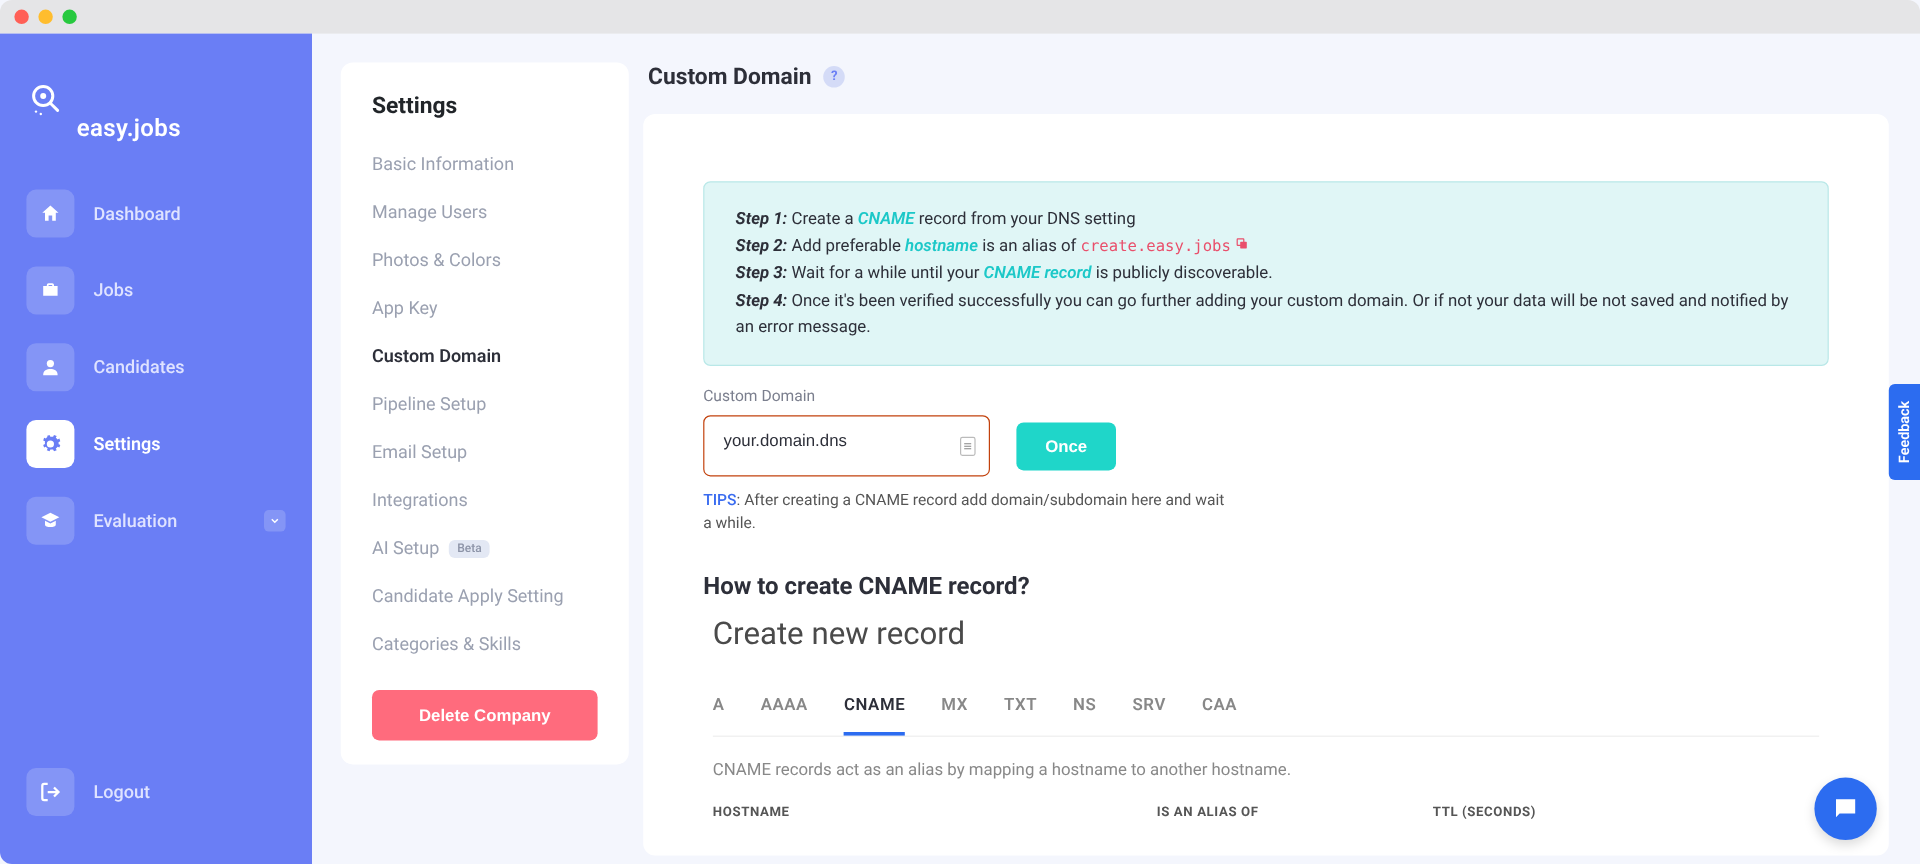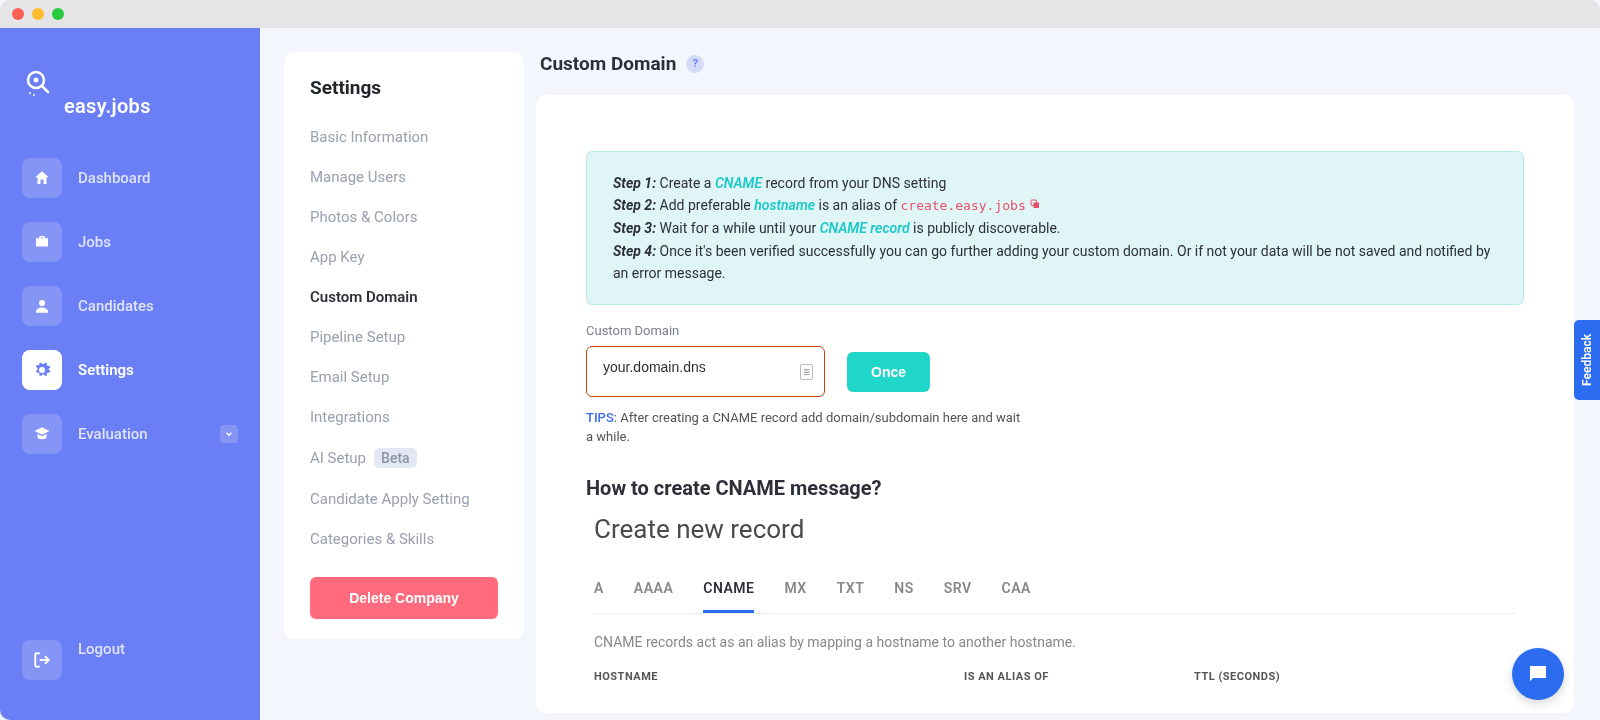--- a/index.html
+++ b/index.html
@@ -18,30 +18,30 @@
 .logo-icon { width: 32px; height: 32px; position: relative; }
 .logo-text { font-size: 20px; font-weight: 600; letter-spacing: 0.3px; margin-top: 48px; }
 .nav { list-style: none; padding: 0 22px; flex: 1; }
 .nav li { display: flex; align-items: center; gap: 16px; padding: 12px 0; font-size: 15px; font-weight: 500; color: #dfe3ff; cursor: pointer; }
 .nav li .icon-box { width: 40px; height: 40px; border-radius: 8px; background: rgba(255,255,255,0.18); display:flex; align-items:center; justify-content:center; }
 .nav li.active .icon-box { background: #fff; }
 .nav li.active .icon-box svg { fill: #6a7ef5; }
 .nav li.active { color: #fff; font-weight: 600; }
 .chev { margin-left: auto; width: 18px; height: 18px; border-radius: 4px; background: rgba(255,255,255,0.18); display:flex;align-items:center;justify-content:center; }
 .logout-wrap { padding: 0 22px 40px; }
-.logout-wrap li { list-style:none; display:flex; gap:16px; font-size:15px; font-weight:500; color:#dfe3ff; cursor:pointer; }
+.logout-wrap li { list-style:none; display:flex; align-items:center; gap:16px; font-size:15px; font-weight:500; color:#dfe3ff; cursor:pointer; }
 .logout-wrap .icon-box { width:40px;height:40px;border-radius:8px;background:rgba(255,255,255,0.18);display:flex;align-items:center;justify-content:center;}
 
 .settings-panel { width: 270px; padding: 24px; padding-right: 6px; }
 .settings-card { background: #fff; border-radius: 10px; padding: 0 0 20px; }
 .settings-title { font-size: 19px; font-weight: 700; color: #212529; padding: 24px 26px 18px; }
 .settings-list { list-style:none; }
 .settings-list li { padding: 11px 26px; font-size: 15px; color: #9aa0b0; cursor:pointer; display:flex; align-items:center; gap:8px; }
 .settings-list li.active { color: #2d2f39; font-weight: 600; }
-.beta-badge { font-size: 14px; background: #e3e8f4; color: #8d94a8; padding: 2px 7px; border-radius: 5px; font-weight:500; }
+.beta-badge { font-size: 10px; background: #e3e8f4; color: #8d94a8; padding: 2px 7px; border-radius: 5px; font-weight:500; }
 .delete-btn { margin: 18px 26px 0; background: #ff6b7d; color:#fff; border:none; padding: 13px 17px; width: calc(100% - 52px); border-radius: 6px; font-size:14px; font-weight:600; cursor:pointer; }
 
 .main { flex:1; padding: 24px 26px 0 6px; overflow:hidden; }
 .page-header { display:flex; align-items:center; gap:10px; margin-bottom: 20px; padding-left: 4px; }
 .page-title { font-size: 19px; font-weight: 700; color:#2d2f39; }
 .help-icon { width:18px;height:18px; background:#d4dbf7; color:#6a7ef5; border-radius:50%; display:inline-flex; align-items:center; justify-content:center; font-size:11px; font-weight:700; }
 .main-card { background:#fff; border-radius:10px; padding: 56px 50px 0; height: calc(100% - 50px); overflow:hidden; }
 
 .info-box { background:#e0f6f6; border:1px solid #b9e8e8; border-radius:6px; padding: 20px 26px; font-size:14px; color:#2d2f39; line-height:1.6; }
 .info-box b { font-weight:700;font-style:italic; }
@@ -219,21 +219,21 @@
         <div class="field-label">Custom Domain</div>
         <div class="input-row">
           <div class="input-wrap">
             <input class="text-input" value="your.domain.dns" style="">
             <span class="input-extra">≡</span>
           </div>
           <button class="save-btn">Once</button>
         </div>
         <div class="tips"><span class="tips-label">TIPS</span><span>: After creating a CNAME record add domain/subdomain here and wait a while.</span></div>
 
-        <div class="howto-title">How to create CNAME message?</div>
+        <div class="howto-title">How to create CNAME record?</div>
         <div class="dns-card">
           <div class="dns-title">Create new record</div>
           <div class="dns-tabs" id="dns-tabs">
               <span>A</span>
               <span>AAAA</span>
               <span class="active">CNAME</span>
               <span>MX</span>
               <span>TXT</span>
               <span>NS</span>
               <span>SRV</span>

